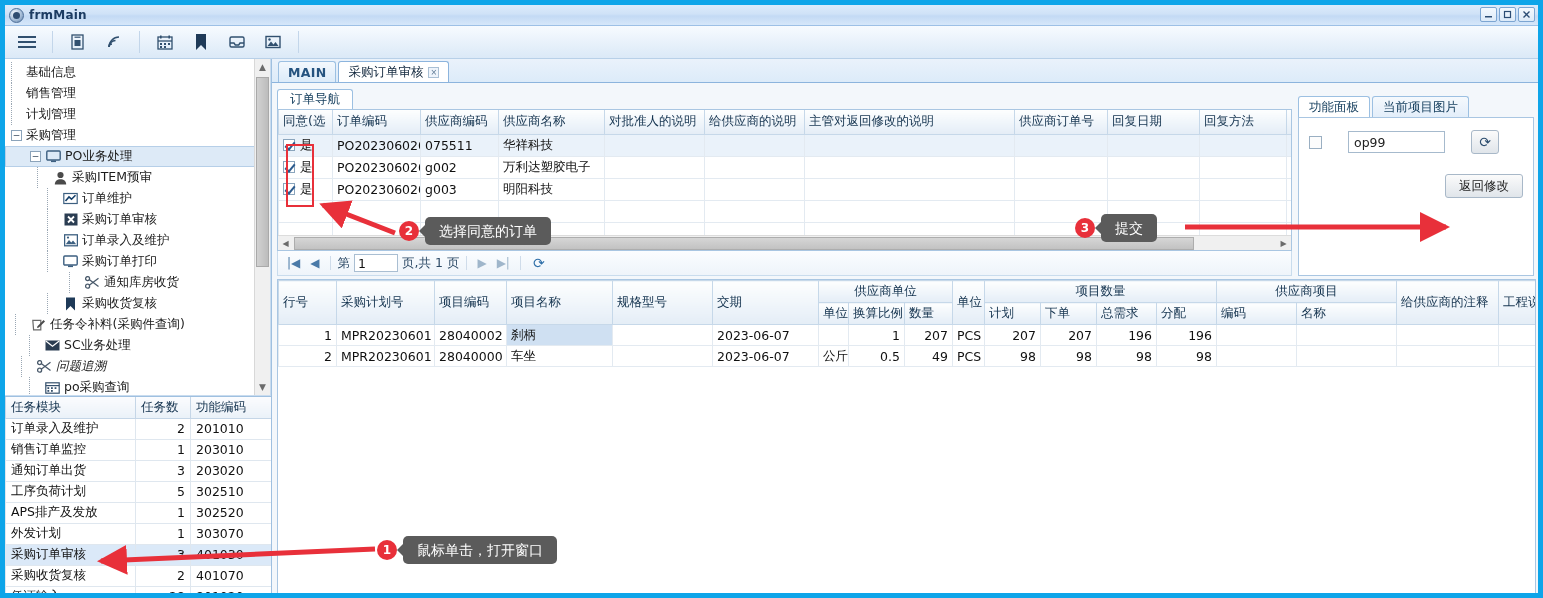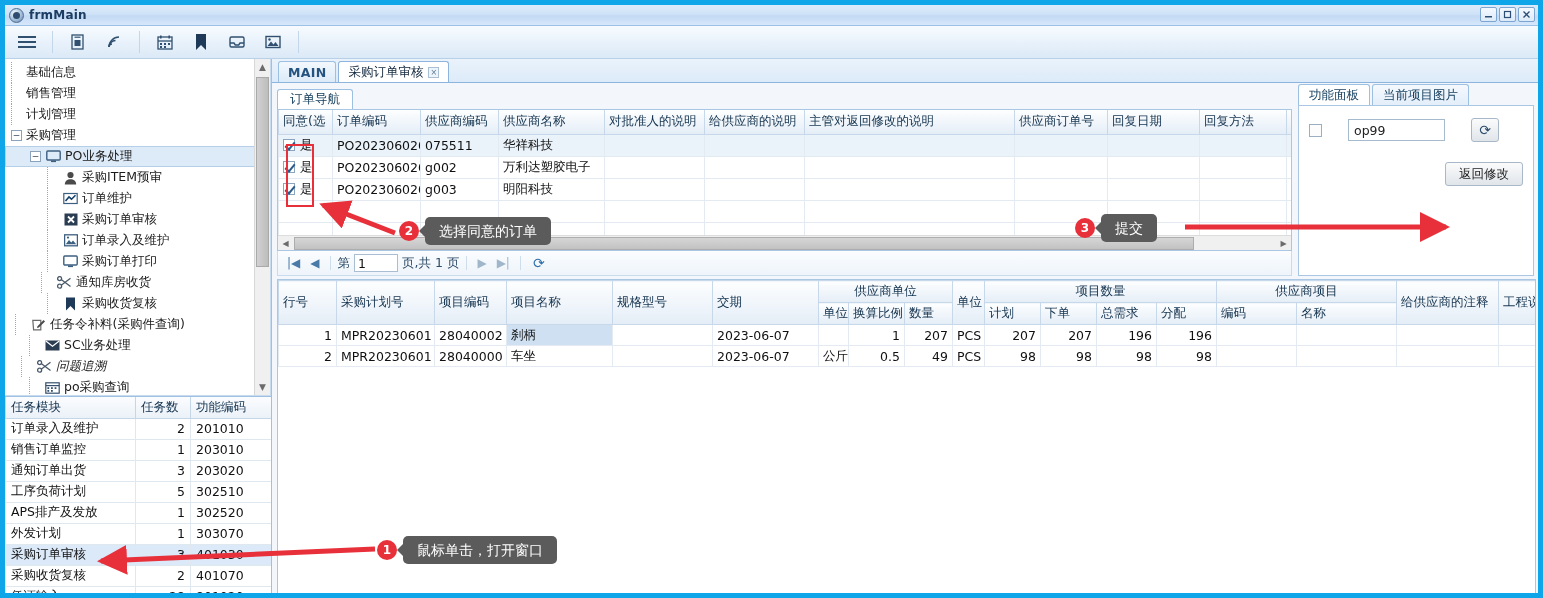--- a/index.html
+++ b/index.html
@@ -210,21 +210,21 @@
   .pg-vline { width: 1px; height: 14px; background: #cfdcea; margin: 0 3px; }
   .pg-input {
     width: 44px; height: 18px; border: 1px solid #a9bed2; background: #fff;
     font-size: 12.5px; padding: 0 3px; color: #111;
     font-family: inherit;
   }
   .refresh-ico { color: #2f6fa8; font-size: 14px; padding-left: 5px; }
 
   
   .fnpanel {
-    width: 236px; flex: none; margin: 0 4px 0 2px;
+    width: 236px; flex: none; margin: 12px 4px 0 2px;
     display: flex; flex-direction: column;
   }
   .fn-tabs { height: 22px; display: flex; align-items: flex-end; gap: 2px; }
   .fn-tab {
     height: 21px; padding: 0 10px; display: flex; align-items: center;
     border: 1px solid #9cc0e2; border-bottom: none; border-radius: 3px 3px 0 0;
     font-size: 12.5px; color: #17405f;
     background: linear-gradient(to bottom,#f5f9fd,#e3eefa);
   }
   .fn-tab.active { background: #fff; }
@@ -406,21 +406,21 @@
             <div class="tnode sel" style="padding-left: 24px;">
               <span class="expander">−</span>
               <span class="ticon">
                 <svg width="15" height="13" viewBox="0 0 15 13">
                   <rect x="0.8" y="1" width="13.4" height="9" rx="1" fill="none" stroke="#3c5f80" stroke-width="1.4"></rect>
                   <rect x="5" y="10.5" width="5" height="1.6" fill="#3c5f80"></rect>
                 </svg>
               </span>
               <span>PO业务处理</span>
             </div>
-            <div class="tnode" style="padding-left: 42px;">
+            <div class="tnode" style="padding-left: 32px;">
               <span style="display:inline-block;width:9px;border-left:1px dotted #9aa7b4;height:21px;margin-right:6px;"></span>
               <span class="ticon">
                 <svg width="13" height="14" viewBox="0 0 13 14">
                   <circle cx="6.5" cy="4" r="3.1" fill="#4a4a4a"></circle>
                   <path d="M0.8 13.5c0-3.4 2.6-5.2 5.7-5.2s5.7 1.8 5.7 5.2z" fill="#4a4a4a"></path>
                 </svg>
               </span>
               <span>采购ITEM预审</span>
             </div>
             <div class="tnode" style="padding-left: 42px;">
@@ -457,21 +457,21 @@
             <div class="tnode" style="padding-left: 42px;">
               <span style="display:inline-block;width:9px;border-left:1px dotted #9aa7b4;height:21px;margin-right:6px;"></span>
               <span class="ticon">
                 <svg width="15" height="13" viewBox="0 0 15 13">
                   <rect x="0.8" y="1" width="13.4" height="9" rx="1" fill="none" stroke="#3c5f80" stroke-width="1.4"></rect>
                   <rect x="5" y="10.5" width="5" height="1.6" fill="#3c5f80"></rect>
                 </svg>
               </span>
               <span>采购订单打印</span>
             </div>
-            <div class="tnode" style="padding-left: 36px;">
+            <div class="tnode" style="padding-left: 50px; margin-left: 14px;">
               <span style="display:inline-block;width:9px;border-left:1px dotted #9aa7b4;height:21px;margin-right:6px;"></span>
               <span class="ticon">
                 <svg width="15" height="13" viewBox="0 0 15 13">
                   <g stroke="#4a5a6b" stroke-width="1.3" fill="none">
                     <circle cx="2.6" cy="10.2" r="2"></circle>
                     <circle cx="2.6" cy="2.6" r="2"></circle>
                     <path d="M4.2 9.2 L13.5 2.2 M4.2 3.6 L13.5 10.6"></path>
                   </g>
                 </svg>
               </span>

